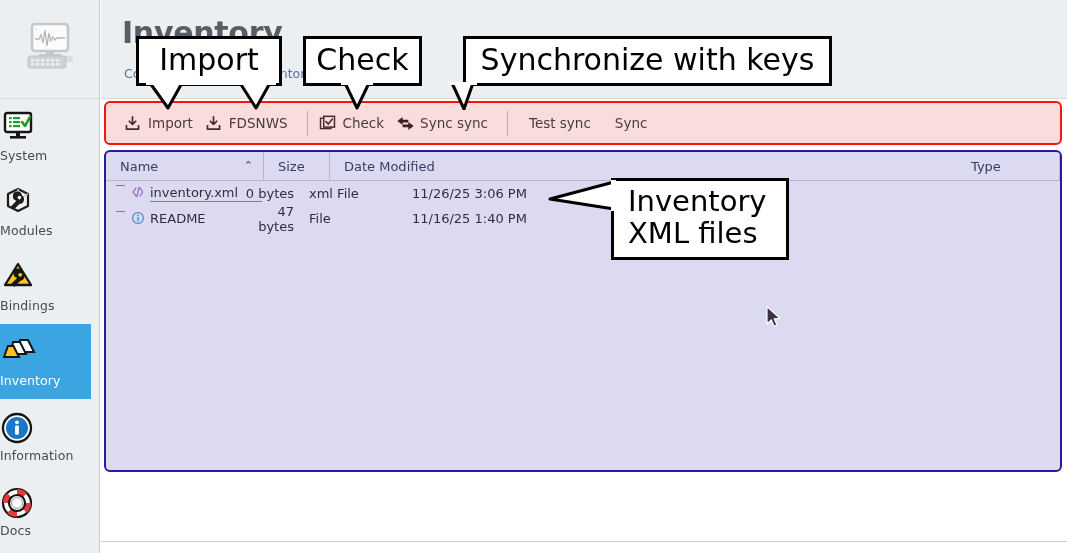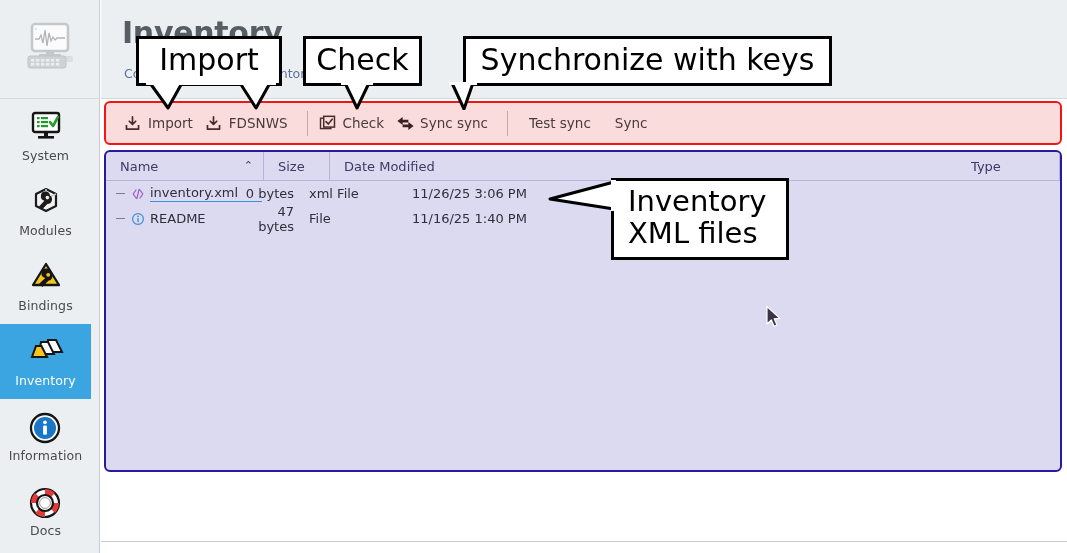--- a/index.html
+++ b/index.html
@@ -19,21 +19,21 @@
     border-right: 1px solid #c9cdd1;
   }
   #logo-cell {
     height: 99px; width: 100px;
     border-bottom: 1px solid #d5d9dc;
     display: flex; align-items: center; justify-content: center;
   }
   .nav-item {
     width: 91px; height: 75px;
     display: flex; flex-direction: column;
-    align-items: center; justify-content: center;
+    justify-content: center;
     gap: 3px;
     cursor: pointer;
   }
   .nav-item.active { background: #3aa5e0; }
   .nav-label {
     font-size: 12.5px; color: #4b4a4a; letter-spacing: .1px;
   }
   .nav-item.active .nav-label { color: #ffffff; }
   .nav-icon { width: 36px; height: 34px; display:block; }
 
@@ -108,21 +108,21 @@
     position: absolute; right: 10px; top: 50%;
     transform: translateY(-55%);
     font-size: 11px; color: #3b3a63;
   }
   .row {
     display: flex; height: 25px; align-items: center;
     font-size: 13px; color: #2f2f3a;
     cursor: pointer;
   }
   .cell-name {
-    width: 134px; display: flex; align-items: center;
+    width: 134px; display: flex; align-items: flex-start;
     padding-left: 10px; gap: 5px;
   }
   .tree-stub {
     width: 9px; height: 1px; background: #7d7b95; margin-right: 1px;
     flex: 0 0 auto;
   }
   .file-icon { width: 14px; height: 14px; flex: 0 0 auto; }
   .name-txt { white-space: nowrap; }
   .name-txt.linked {
     border-bottom: 1.3px solid #3a8fd6;

